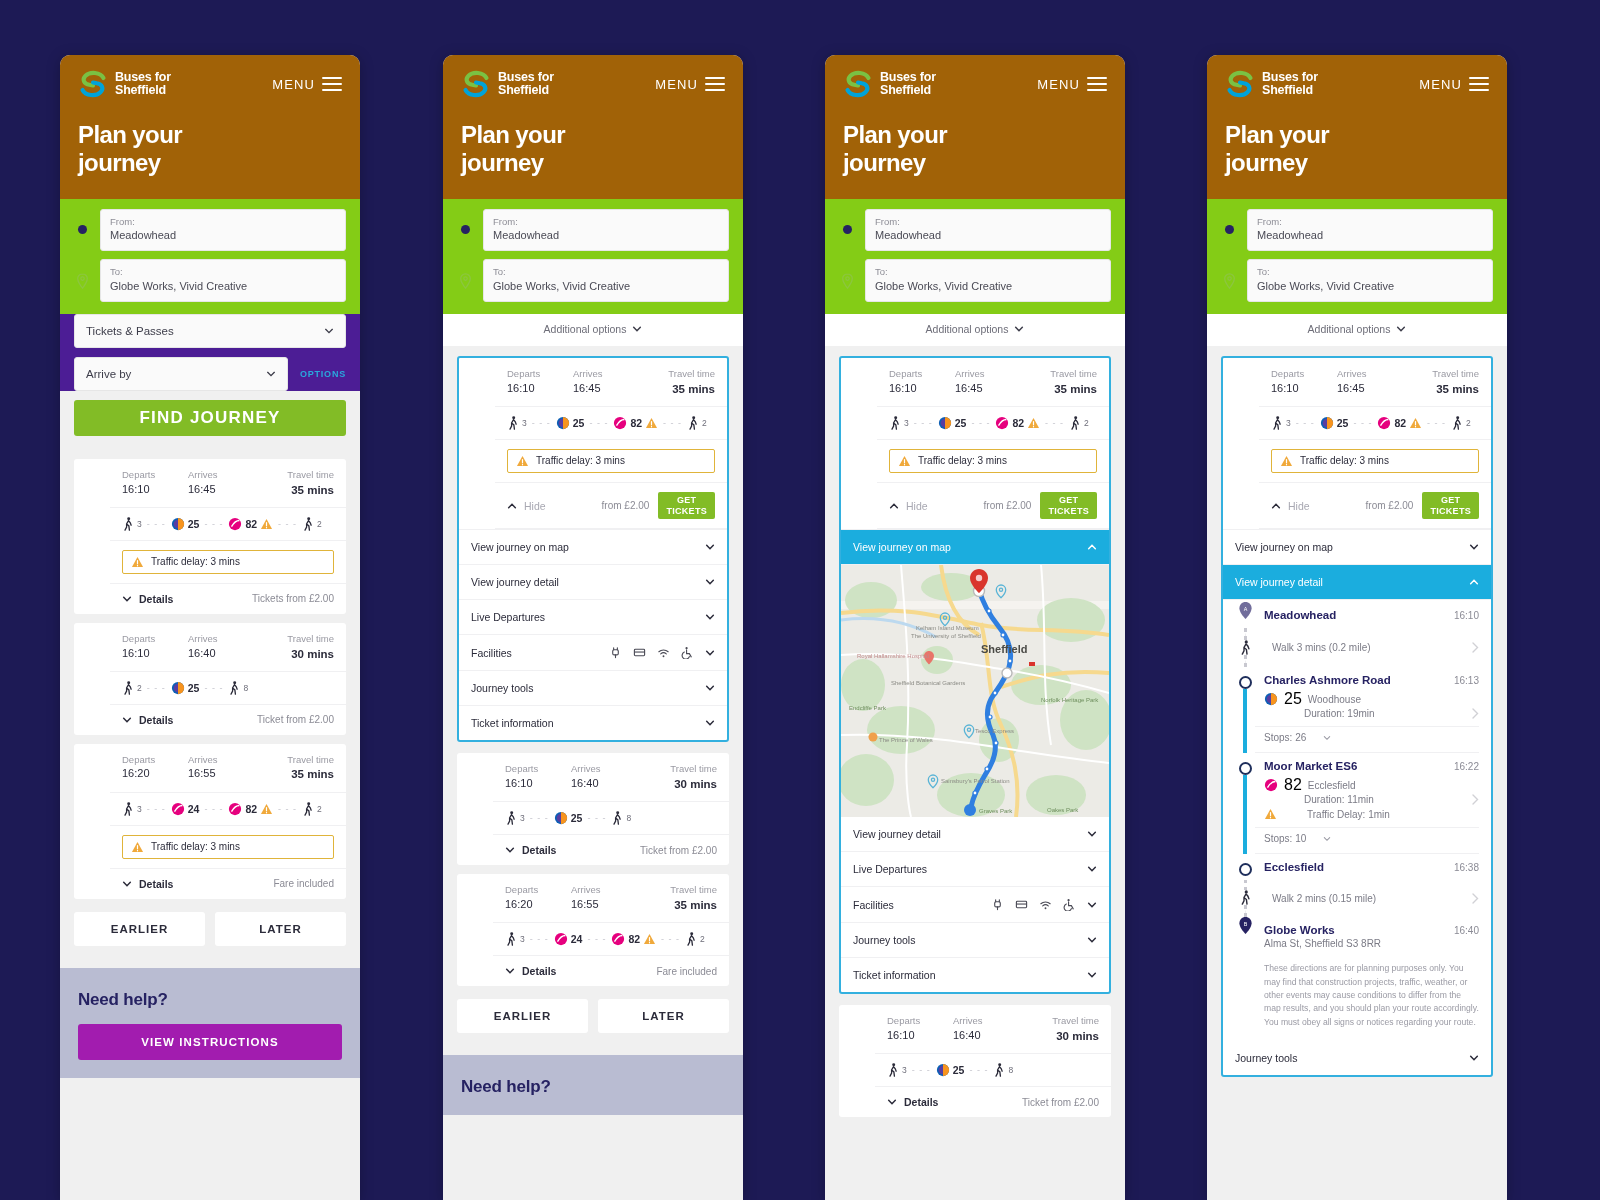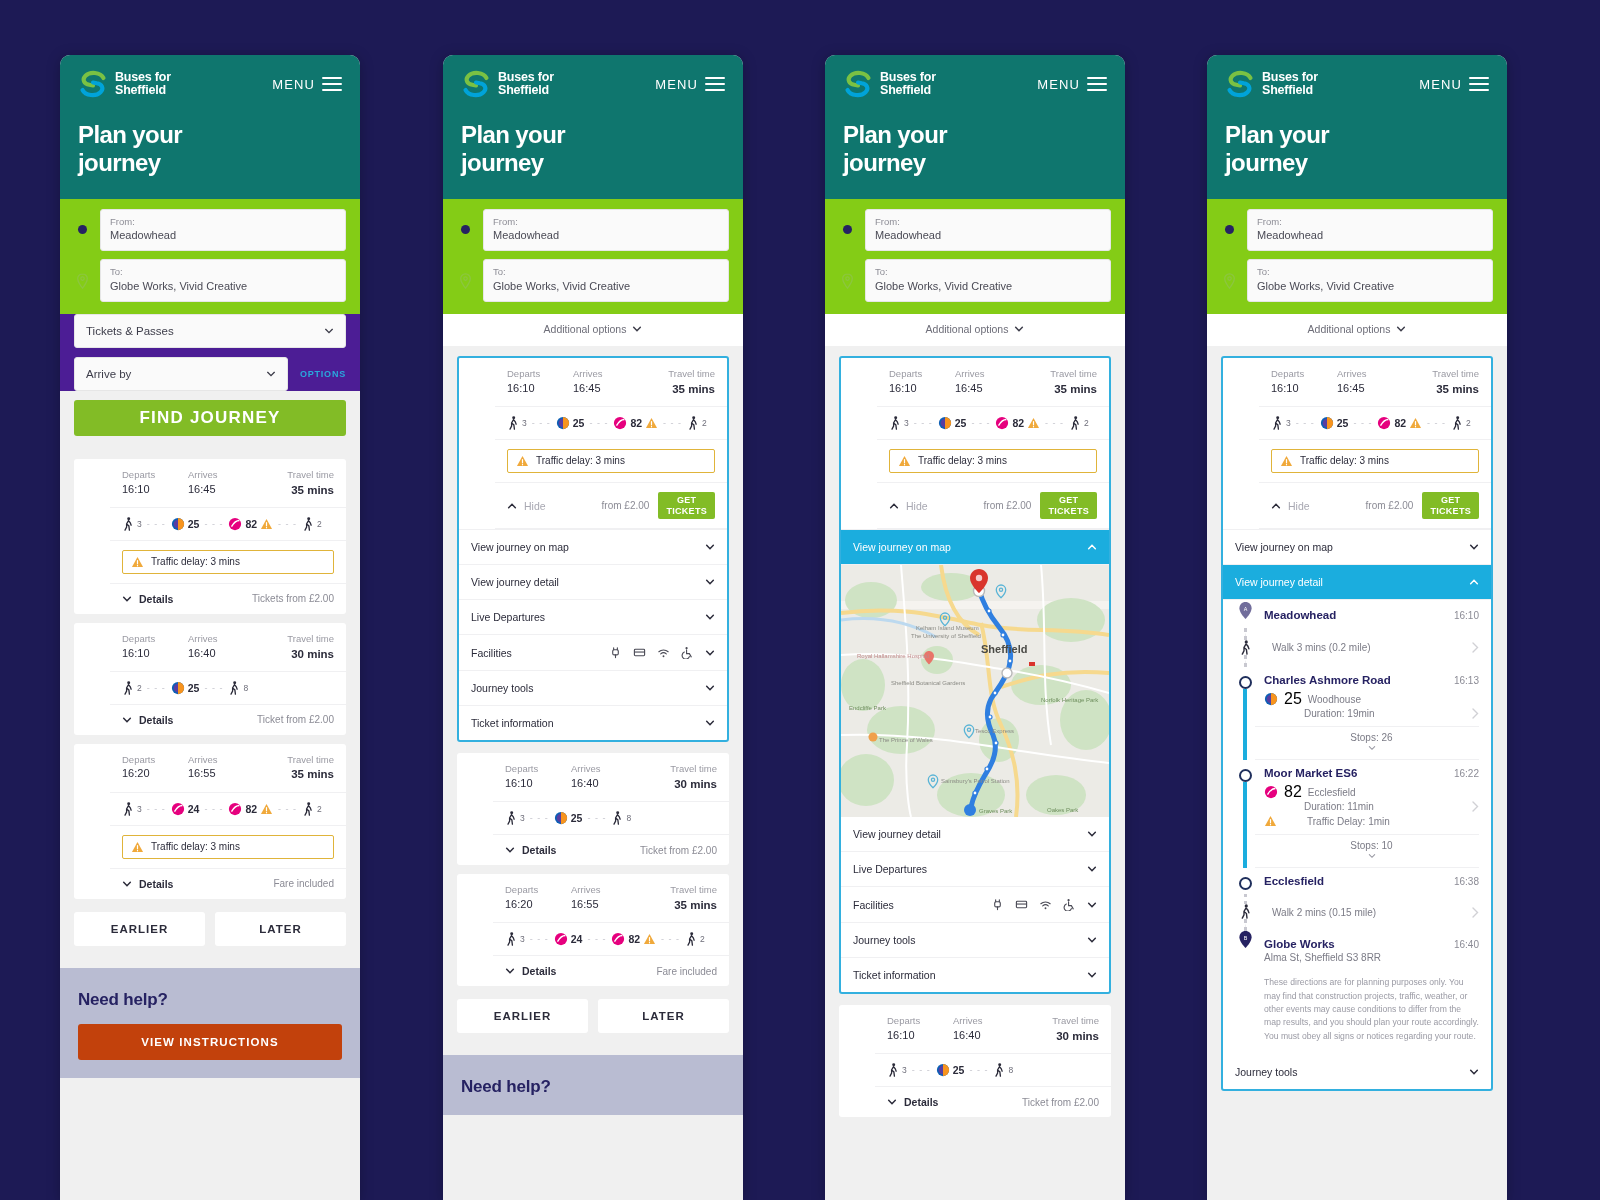--- a/index.html
+++ b/index.html
@@ -21,21 +21,21 @@
     border-radius: 10px 10px 0 0;
     overflow: hidden;
     box-shadow: 0 2px 14px rgba(0,0,0,.25);
   }
   .p1 { left: 60px; }
   .p2 { left: 443px; }
   .p3 { left: 825px; }
   .p4 { left: 1207px; }
 
   
-  .hdr { background: #0f766e; padding: 14px 18px 22px; }
+  .hdr { background: #a16207; padding: 14px 18px 22px; }
   .hdr-top { display: flex; align-items: center; justify-content: space-between; }
   .brand { display: flex; align-items: center; gap: 7px; }
   .logo-mark { width: 30px; height: 30px; flex: 0 0 30px; }
   .brand-txt { color: #fff; font-weight: bold; font-size: 12.5px; line-height: 1.08; letter-spacing: -.2px; }
   .menu { display: flex; align-items: center; gap: 7px; }
   .menu-label { color: #fff; font-size: 13px; letter-spacing: 1.1px; }
   .burger { width: 20px; display: flex; flex-direction: column; gap: 3.5px; }
   .burger i { display: block; height: 2.4px; background: #fff; border-radius: 2px; }
   .page-title { color: #fff; font-size: 24px; font-weight: bold; line-height: 1.16; letter-spacing: -.6px; margin-top: 22px; }
 
@@ -129,41 +129,41 @@
   .elbtn {
     flex: 1; background: #fff; border-radius: 3px; height: 34px;
     display: flex; align-items: center; justify-content: center;
     font-size: 11.5px; font-weight: bold; color: #2b2b3a; letter-spacing: 1px;
   }
 
   
   .help { background: #b9bcd2; padding: 22px 18px 18px; margin-top: 10px; }
   .help h3 { color: #262262; font-size: 17px; font-weight: bold; letter-spacing: -.2px; }
   .helpbtn {
-    margin-top: 14px; background: #c2410c; border-radius: 3px; height: 36px;
+    margin-top: 14px; background: #a21caf; border-radius: 3px; height: 36px;
     display: flex; align-items: center; justify-content: center;
     color: #fff; font-size: 11.5px; font-weight: bold; letter-spacing: 1.1px;
   }
 
   
   .detail { padding: 2px 0 0; background: #fff; }
   .step { display: flex; padding: 0 12px; position: relative; }
   .rail { width: 20px; flex: 0 0 20px; display: flex; flex-direction: column; align-items: center; position: relative; }
   .railline { width: 4px; background: #1badde; flex: 1; }
   .railline.dotted { width: 0; border-left: 3px dotted #c8c8d0; background: none; }
   .stepbody { flex: 1; padding: 7px 0 7px 9px; min-height: 26px; }
   .stepbody.bord { border-bottom: 1px solid #f0f0f2; }
   .steptop { display: flex; align-items: baseline; justify-content: space-between; }
   .stepname { font-size: 11.5px; font-weight: bold; color: #262262; }
   .steptime { font-size: 10px; color: #8b8b95; }
   .stepsub { font-size: 10px; color: #7b7b86; margin-top: 2px; }
   .busline { display: flex; align-items: center; gap: 6px; margin-top: 4px; }
   .busline .dest { font-size: 10px; color: #7b7b86; }
   .dur { font-size: 10px; color: #7b7b86; margin-left: 40px; }
-  .stops { font-size: 10px; color: #7b7b86; display: flex; align-items: center; gap: 0; flex-direction: column; }
+  .stops { font-size: 10px; color: #7b7b86; display: flex; align-items: center; gap: 16px; }
   .chevr { width: 7px; height: 11px; opacity: .45; }
   .marker { width: 17px; height: 22px; flex: 0 0 17px; }
   .ring { width: 13px; height: 13px; border: 2.5px solid #1f2f5c; border-radius: 50%; background: #fff; flex: 0 0 13px; }
   .disclaim { font-size: 8.6px; color: #9a9aa4; line-height: 1.55; padding: 6px 12px 12px 41px; }
   .rowline { display: flex; align-items: center; justify-content: space-between; }
 </style>
 </head>
 <body>
 
 <div class="stage">

